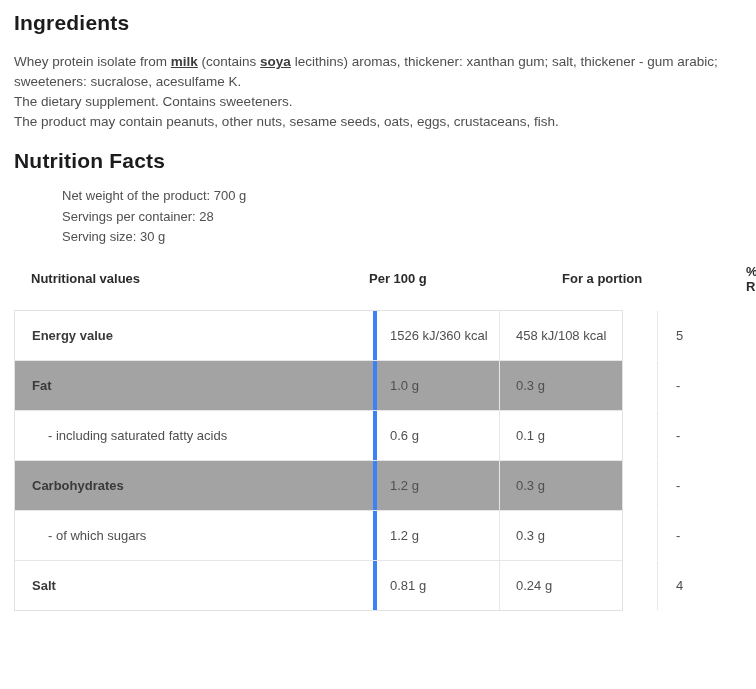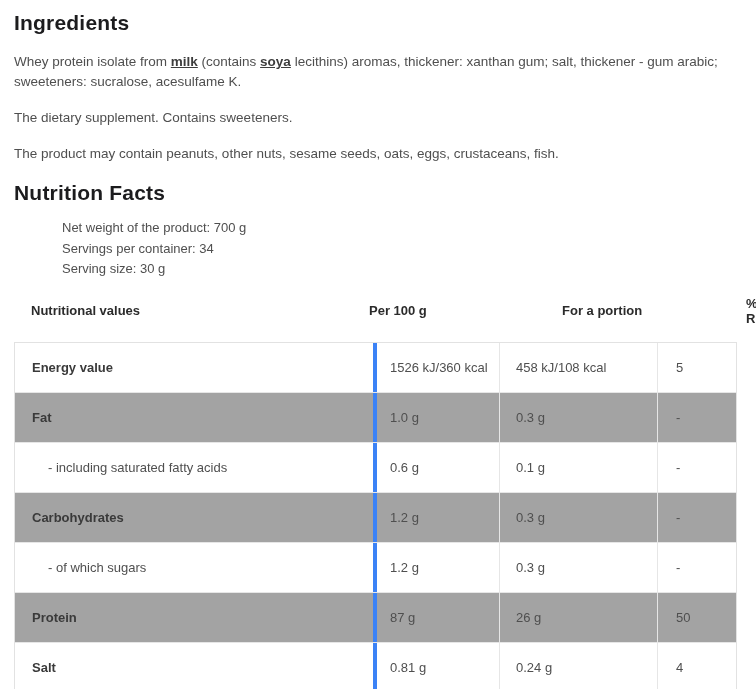--- a/index.html
+++ b/index.html
@@ -30,21 +30,21 @@
   .section-title.second {
     margin-top: 14px;
   }
   .body-text {
     margin: 0;
     font-size: 13.5px;
     line-height: 20px;
     color: #4f4f4f;
   }
   .body-text.first { margin-top: 14px; }
-  .body-text.note  { margin-top: 16px; }
+  .body-text.note  { }
   .body-text b { color: #3d3d3d; text-decoration: underline; }
 
   .meta-block { margin-top: 10px; }
   .meta-line {
     font-size: 13px;
     line-height: 20.5px;
     color: #4f4f4f;
     margin-left: 48px;
   }
 
@@ -65,21 +65,21 @@
     font-weight: 700;
     color: #2b2b2b;
   }
   .hcell.c1 { padding-left: 17px; }
   .hcell.c2 { padding-left: 13px; }
   .hcell.c3 { padding-left: 16px; }
   .hcell.c4 { padding-left: 18px; }
 
   .nutrition-table {
     border: 1px solid #e2e2e2;
-    width: 723px;
+    width: 609px;
     box-sizing: border-box;
   }
   .t-row {
     min-height: 49px;
   }
   .t-row + .t-row { border-top: 1px solid #e6e6e6; }
   .t-row.shaded { background: #a3a3a3; }
   .t-row .cell {
     font-size: 13px;
     color: #4f4f4f;
@@ -104,21 +104,21 @@
   <p class="body-text first"><span>Whey protein isolate from </span><b>milk</b><span> (contains </span><b>soya</b><span> lecithins) aromas, thickener: xanthan gum; salt, thickener - gum arabic; sweeteners: sucralose, acesulfame K.</span></p>
 
   <p class="body-text note">The dietary supplement. Contains sweeteners.</p>
 
   <p class="body-text note">The product may contain peanuts, other nuts, sesame seeds, oats, eggs, crustaceans, fish.</p>
 
   <h2 class="section-title second">Nutrition Facts</h2>
 
   <div class="meta-block">
     <div class="meta-line">Net weight of the product: 700 g</div>
-    <div class="meta-line">Servings per container: 34</div>
+    <div class="meta-line">Servings per container: 28</div>
     <div class="meta-line">Serving size: 30 g</div>
   </div>
 
   <div class="grid-row table-header">
     <div class="hcell c1">Nutritional values</div>
     <div class="hcell c2">Per 100 g</div>
     <div class="hcell c3">For a portion</div>
     <div class="hcell c4">% RI*</div>
   </div>
 
@@ -152,26 +152,20 @@
       <div class="cell c4">-</div>
     </div>
 
     <div class="grid-row t-row indent">
       <div class="cell c1">- of which sugars</div>
       <div class="cell c2">1.2 g</div>
       <div class="cell c3">0.3 g</div>
       <div class="cell c4">-</div>
     </div>
 
-    <div class="grid-row t-row shaded">
-      <div class="cell c1">Protein</div>
-      <div class="cell c2">87 g</div>
-      <div class="cell c3">26 g</div>
-      <div class="cell c4">50</div>
-    </div>
 
     <div class="grid-row t-row">
       <div class="cell c1">Salt</div>
       <div class="cell c2">0.81 g</div>
       <div class="cell c3">0.24 g</div>
       <div class="cell c4">4</div>
     </div>
 
   </div>
 

